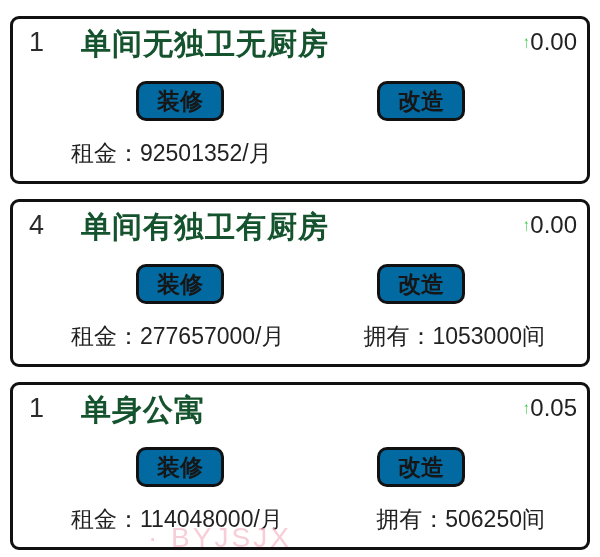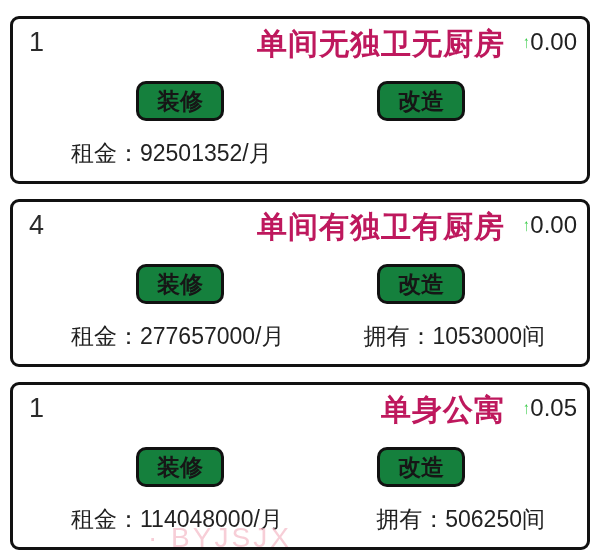--- a/index.html
+++ b/index.html
@@ -33,24 +33,24 @@
   }
   .level {
     width: 52px;
     padding-left: 6px;
     font-size: 27px;
     color: #2b2b2b;
     line-height: 1.2;
   }
   .title {
     flex: 1;
-    text-align: right;
+    text-align: left;
     font-size: 30px;
     font-weight: bold;
-    color: #be185d;
+    color: #14532d;
     letter-spacing: 1px;
     line-height: 1.2;
   }
   .trend {
     width: 72px;
     display: flex;
     align-items: center;
     justify-content: flex-end;
     margin-top: 4px;
   }
@@ -66,21 +66,21 @@
     line-height: 1;
   }
   .card-buttons {
     display: flex;
     justify-content: space-between;
     padding: 0 112px 0 113px;
   }
   .btn {
     width: 88px; height: 40px;
     box-sizing: border-box;
-    background: #15803d;
+    background: #0369a1;
     border: 3px solid #111111;
     border-radius: 10px;
     font-family: inherit;
     font-size: 23px;
     font-weight: bold;
     color: #161616;
     line-height: 1;
     padding: 0;
     cursor: pointer;
   }

